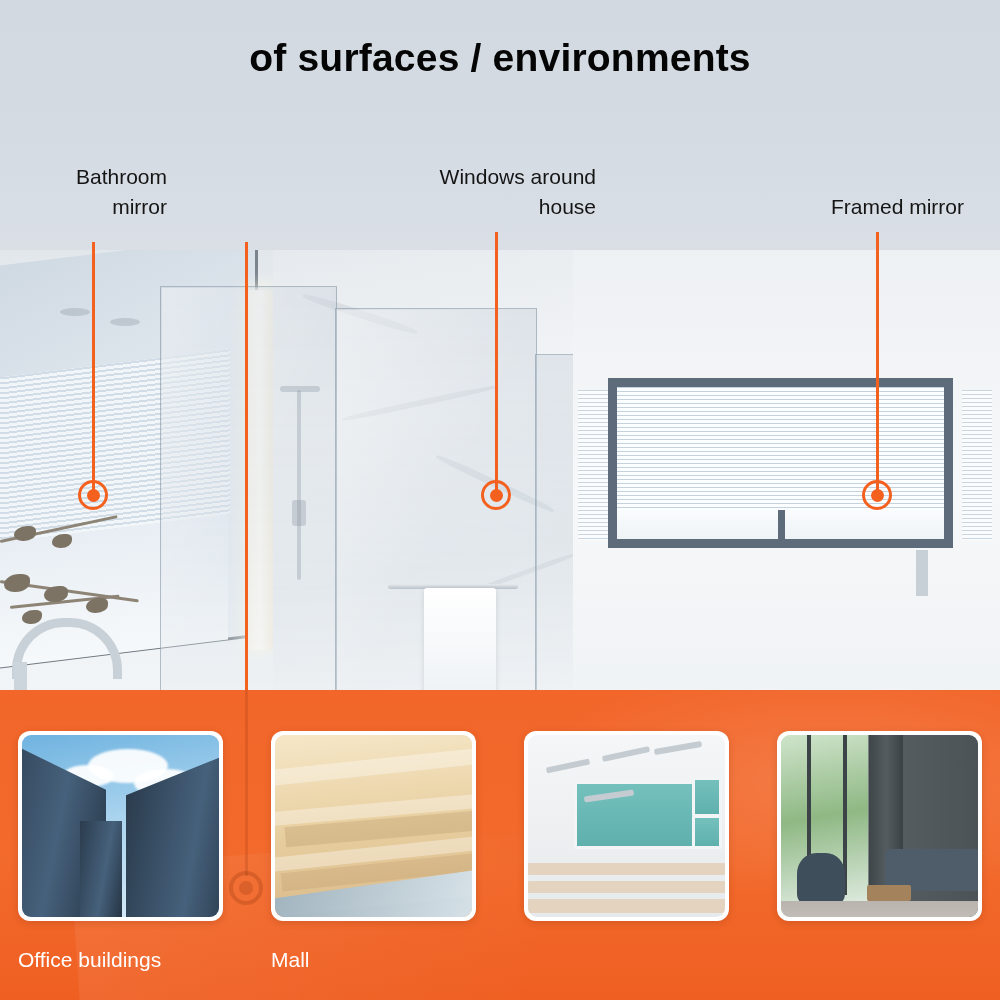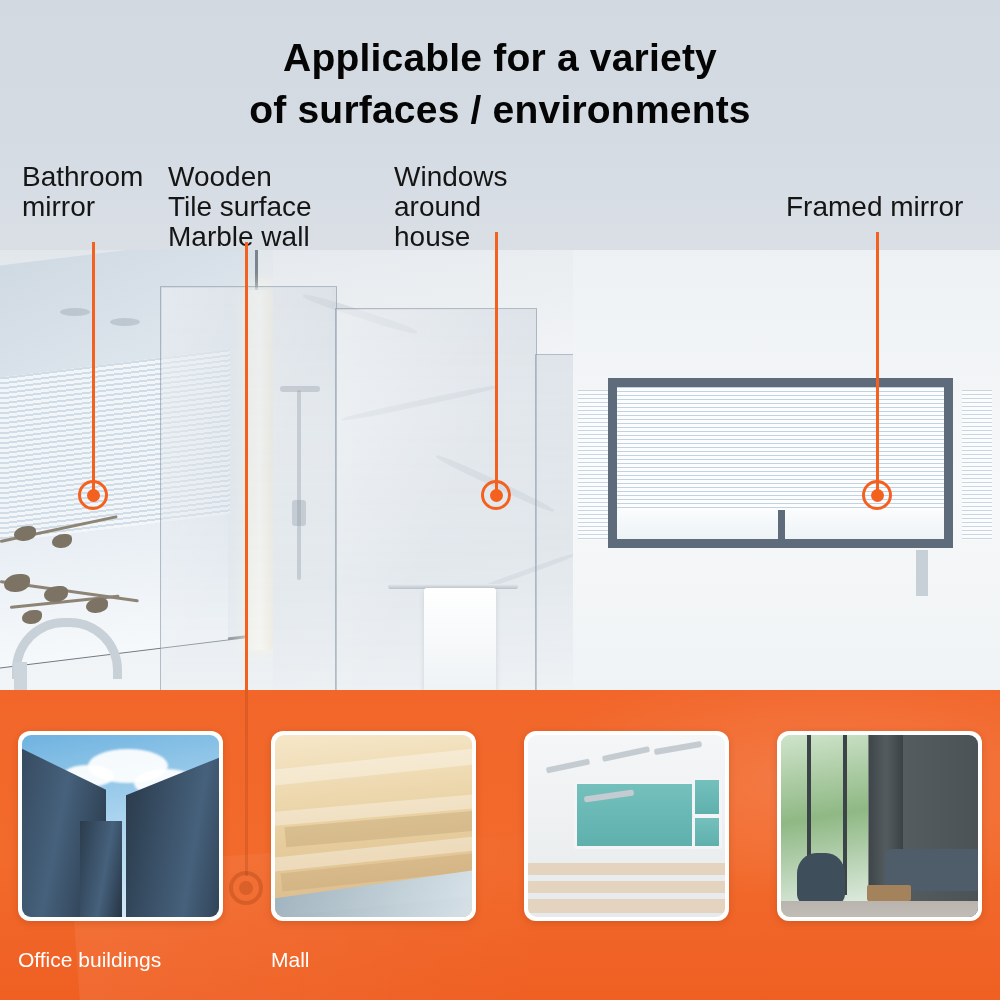--- a/index.html
+++ b/index.html
@@ -19,22 +19,22 @@
   
   .headline{
     position:absolute;left:0;top:32px;width:1000px;text-align:center;
     color:#050505;font-weight:bold;font-size:39px;line-height:52px;
     letter-spacing:.2px;
   }
   .headline .l2{display:block;}
 
   
   .calloutlabel{
-    position:absolute;text-align:left;color:#151515;
-    font-size:28px;line-height:30px;white-space:pre-line;
+    position:absolute;text-align:right;color:#151515;
+    font-size:21px;line-height:30px;white-space:pre-line;
   }
 
   
   .leader{position:absolute;width:3px;background:#f4601e;}
   .marker{
     position:absolute;width:30px;height:30px;border-radius:50%;
     border:3px solid #f4601e;box-sizing:border-box;
     display:flex;align-items:center;justify-content:center;
   }
   .marker::after{content:"";width:13px;height:13px;border-radius:50%;background:#f4601e;}
@@ -245,32 +245,28 @@
     <div class="sidewin" style="left:578px;top:140px;height:150px;"></div>
     <div class="sidewin" style="left:962px;top:140px;height:150px;"></div>
     <div class="winframe"></div>
     <div class="winblinds"></div>
     <div class="winglass"></div>
     <div class="winmullion" style="left:778px;"></div>
     <div class="sidetap"></div>
   </div>
 
   <div class="headline">
-    <span>Applicable for a variety</span>
     <span class="l2">of surfaces / environments</span>
   </div>
 
   <div class="calloutlabel" style="left:22px;top:162px;width:145px;">Bathroom
 mirror</div>
   <div class="leader" style="left:92px;top:242px;height:248px;"></div>
   <div class="marker" style="left:78px;top:480px;"></div>
 
-  <div class="calloutlabel" style="left:168px;top:162px;width:150px;">Wooden
-Tile surface
-Marble wall</div>
   <div class="leader" style="left:245px;top:242px;height:448px;"></div>
 
   <div class="calloutlabel" style="left:394px;top:162px;width:202px;">Windows around
 house</div>
   <div class="leader" style="left:495px;top:232px;height:258px;"></div>
   <div class="marker" style="left:481px;top:480px;"></div>
 
   <div class="calloutlabel" style="left:786px;top:192px;width:178px;">Framed mirror</div>
   <div class="leader" style="left:876px;top:232px;height:258px;"></div>
   <div class="marker" style="left:862px;top:480px;"></div>

